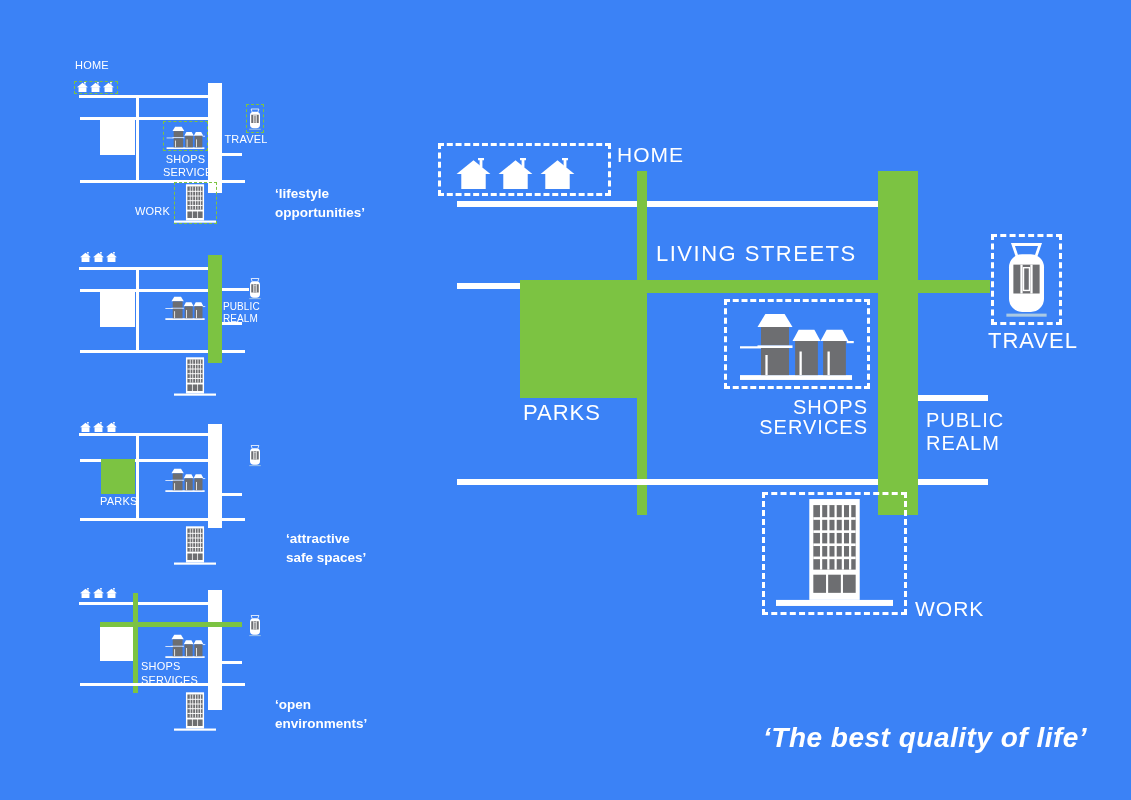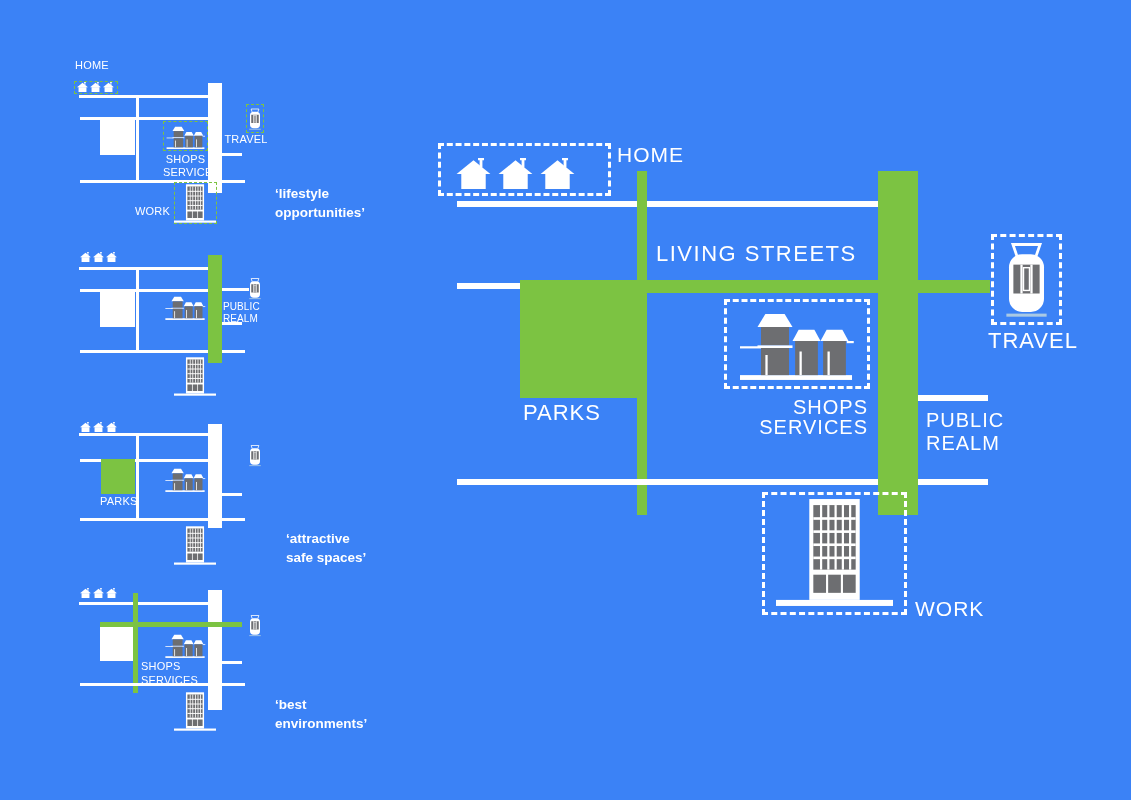--- a/index.html
+++ b/index.html
@@ -214,21 +214,21 @@
       </svg>
     <svg class="icon" style="left:104px;top:57px;width:42px;height:27px">
         <use href="#shops"></use>
       </svg>
     <div class="w" style="left:162px;top:86px;width:20px;height:2.5px"></div>
     <div class="w" style="left:20px;top:108px;width:165px;height:2.5px"></div>
     <svg class="icon" style="left:114px;top:117px;width:42px;height:39px">
         <use href="#office"></use>
       </svg>
     <div class="lbl cap" style="left:215px;top:120px">
-      <div>‘best</div>
+      <div>‘open</div>
       <div>environments’</div>
     </div>
   </div>
 
   <div class="w" style="left:457px;top:201px;width:421px;height:6px"></div>
   <div class="w" style="left:457px;top:283px;width:63px;height:6px"></div>
   <div class="g" style="left:520px;top:280px;width:470px;height:13px"></div>
   <div class="g" style="left:520px;top:280px;width:117px;height:118px"></div>
   <div class="g" style="left:637px;top:171px;width:10px;height:344px"></div>
   <div class="w" style="left:457px;top:479px;width:531px;height:6px"></div>
@@ -270,14 +270,15 @@
       <use href="#tram"></use>
     </svg>
   <div class="lbl" style="left:988px;top:330px;font-size:22px;letter-spacing:1px">TRAVEL</div>
 
   <div class="dashw" style="left:762px;top:492px;width:145px;height:123px"></div>
   <svg class="icon" style="left:776px;top:499px;width:117px;height:107px">
       <use href="#office"></use>
     </svg>
   <div class="lbl" style="left:915px;top:598px;font-size:21px;letter-spacing:1px">WORK</div>
 
+  <div class="tagline" style="left:763px;top:722px">‘The best quality of life’</div>
 
 </div>
 
 </body></html>

